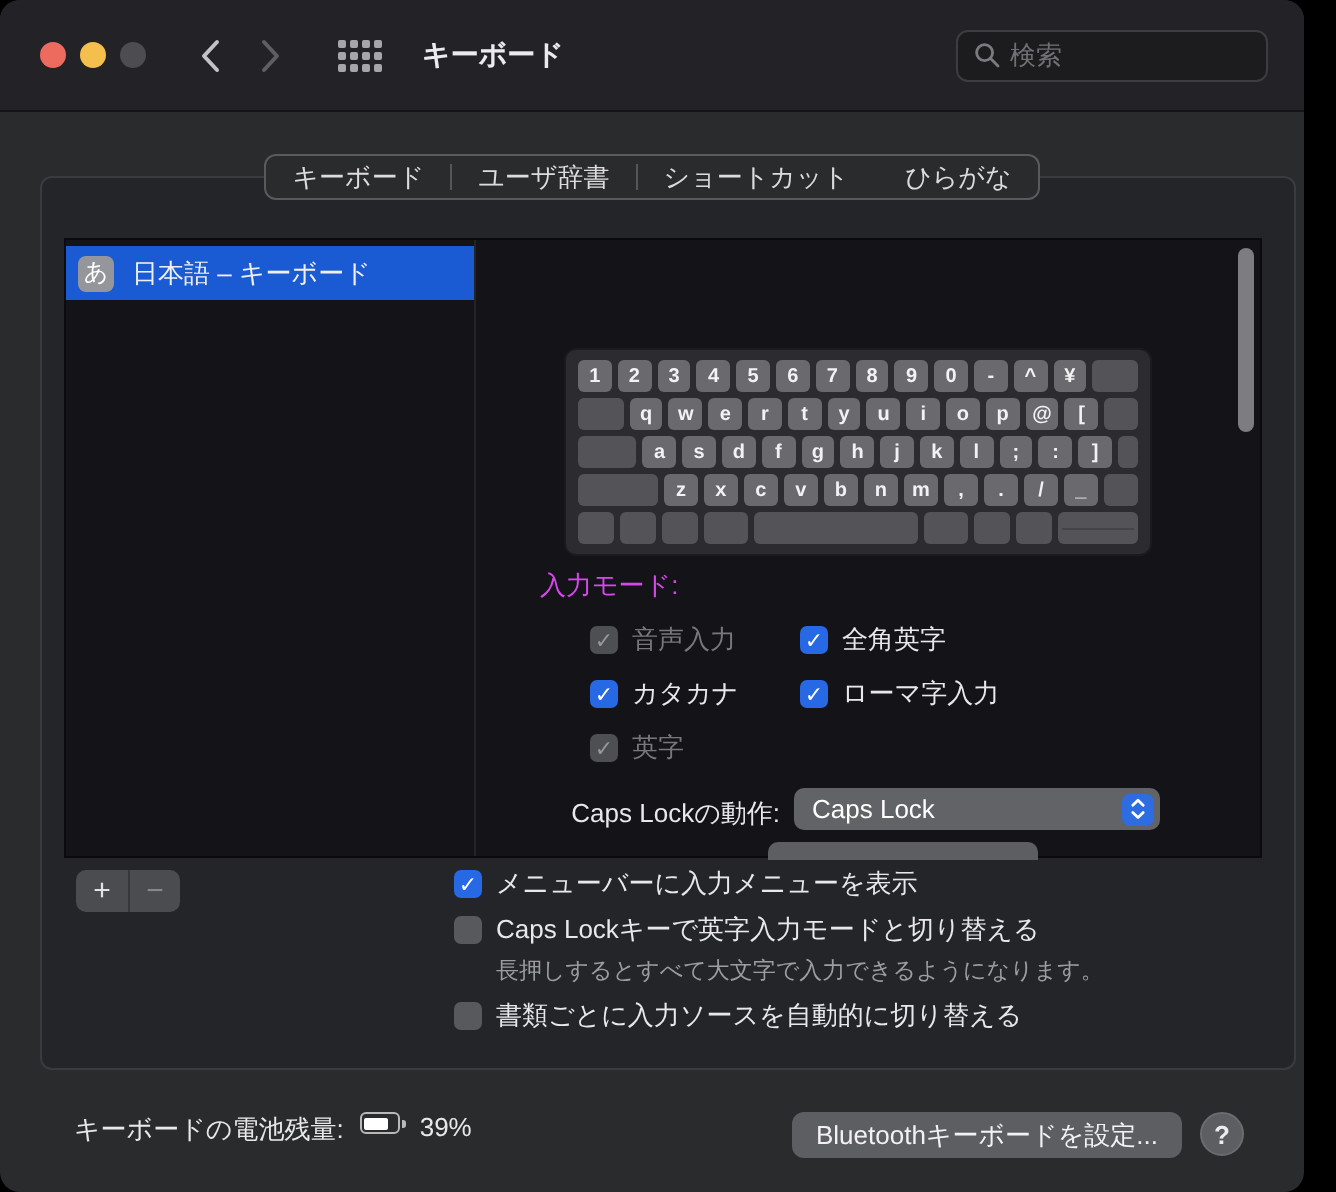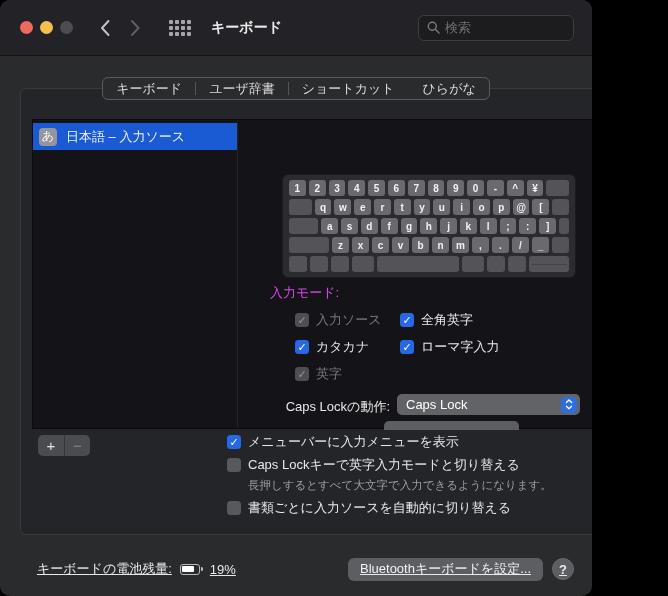--- a/index.html
+++ b/index.html
@@ -1,18 +1,18 @@
 <!DOCTYPE html>
 <html><head>
 <meta charset="utf-8">
 <style>
   * { box-sizing: border-box; margin: 0; padding: 0; }
   html,body { background:#000; }
   body { font-family:"Liberation Sans","DejaVu Sans",sans-serif; }
-  .window { position:relative; width:592px; height:596px; background:#2a2b2d;
+  .window { position:relative; width:652px; height:596px; background:#2a2b2d;
             border-radius:10px; overflow:hidden; color:#e8e8ea; font-size:13px; }
 
   
   .titlebar { height:56px; background:#232327; border-bottom:1px solid #141416;
               display:flex; align-items:center; padding:0 18px 0 20px; }
   .traffic { display:flex; gap:7px; }
   .dot { width:13px; height:13px; border-radius:50%; }
   .dot.red { background:#ed6a5e; }
   .dot.yellow { background:#f5bf4e; }
   .dot.gray { background:#4d4d51; }
@@ -90,21 +90,21 @@
             line-height:1; display:flex; align-items:center; justify-content:center; font-family:inherit; }
   .ar-btn.add { border-radius:5px 0 0 5px; }
   .ar-btn.remove { border-radius:0 5px 5px 0; border-left:1px solid #38383c; color:#86868b; }
 
   .options { position:absolute; left:206px; top:346px; display:flex; flex-direction:column; }
   .options .cbrow { margin-bottom:9px; }
   .opt-note { color:#9d9da1; font-size:11.5px; margin:-3px 0 8px 21px; }
 
   
   .footer { position:absolute; left:0; top:556px; width:100%; height:26px; display:flex;
-            align-items:center; padding:0 18px 0 37px;text-decoration:underline; }
+            align-items:flex-start; padding:0 30px 0 37px; }
   .battery { display:flex; align-items:center; margin:0 7px 0 8px; }
   .batt-body { width:20px; height:11px; border:1px solid #b9b9bc; border-radius:3px; padding:1.5px;
                display:flex; }
   .batt-fill { background:#fff; border-radius:1px; height:100%; }
   .batt-nub { width:2px; height:4px; background:#b9b9bc; border-radius:0 1.5px 1.5px 0; margin-left:1px; }
   .bt-btn { margin-left:auto; height:23px; padding:0 12px; background:#5d5e62; border:none; border-radius:6px;
             color:#f2f2f4; font-size:13px; font-family:inherit; }
   .help-btn { margin-left:9px; width:22px; height:22px; border-radius:50%; background:#5d5e62;
               border:1px solid #6b6b70; color:#ececee; font-size:13px; font-weight:bold;
               display:flex; align-items:center; justify-content:center; font-family:inherit; }
@@ -165,21 +165,21 @@
         <i class="tabdiv hide"></i>
         <button class="tab">ひらがな</button>
       </div>
   </div>
 
   <div class="groupbox">
     <div class="pane">
       <div class="list-col" id="source-list">
           <div class="source-item selected">
             <span class="badge">あ</span>
-            <span>日本語 – 入力ソース</span>
+            <span>日本語 – キーボード</span>
           </div>
         </div>
       <div class="detail">
         <div class="kbviz" id="kbviz">
             <div class="krow">
               <span class="key" style="flex-grow: 1;">1</span>
               <span class="key" style="flex-grow: 1;">2</span>
               <span class="key" style="flex-grow: 1;">3</span>
               <span class="key" style="flex-grow: 1;">4</span>
               <span class="key" style="flex-grow: 1;">5</span>
@@ -249,21 +249,21 @@
               <span class="key mod" style="flex-grow: 1.25;"></span>
               <span class="key mod" style="flex-grow: 1;"></span>
               <span class="key mod" style="flex-grow: 1;"></span>
               <span class="key mod split" style="flex-grow: 2.25;"></span>
             </div>
           </div>
         <div class="im-label">入力モード:</div>
         <div class="im-col c0" id="im-col-0">
             <div class="cbrow disabled">
               <span class="checkbox checked disabled">✓</span>
-              <span class="cbl">入力ソース</span>
+              <span class="cbl">音声入力</span>
             </div>
             <div class="cbrow">
               <span class="checkbox checked">✓</span>
               <span class="cbl">カタカナ</span>
             </div>
             <div class="cbrow disabled">
               <span class="checkbox checked disabled">✓</span>
               <span class="cbl">英字</span>
             </div>
           </div>
@@ -314,18 +314,18 @@
   </div>
 
   <div class="footer">
     <span>キーボードの電池残量:</span>
     <span class="battery">
       <span class="batt-body">
           <span class="batt-fill" id="batt-fill" style="width: 78%;"></span>
         </span>
       <span class="batt-nub"></span>
     </span>
-    <span>19%</span>
+    <span>39%</span>
     <button class="bt-btn">Bluetoothキーボードを設定...</button>
     <button class="help-btn">?</button>
   </div>
 
 </div>
 
 </body></html>

